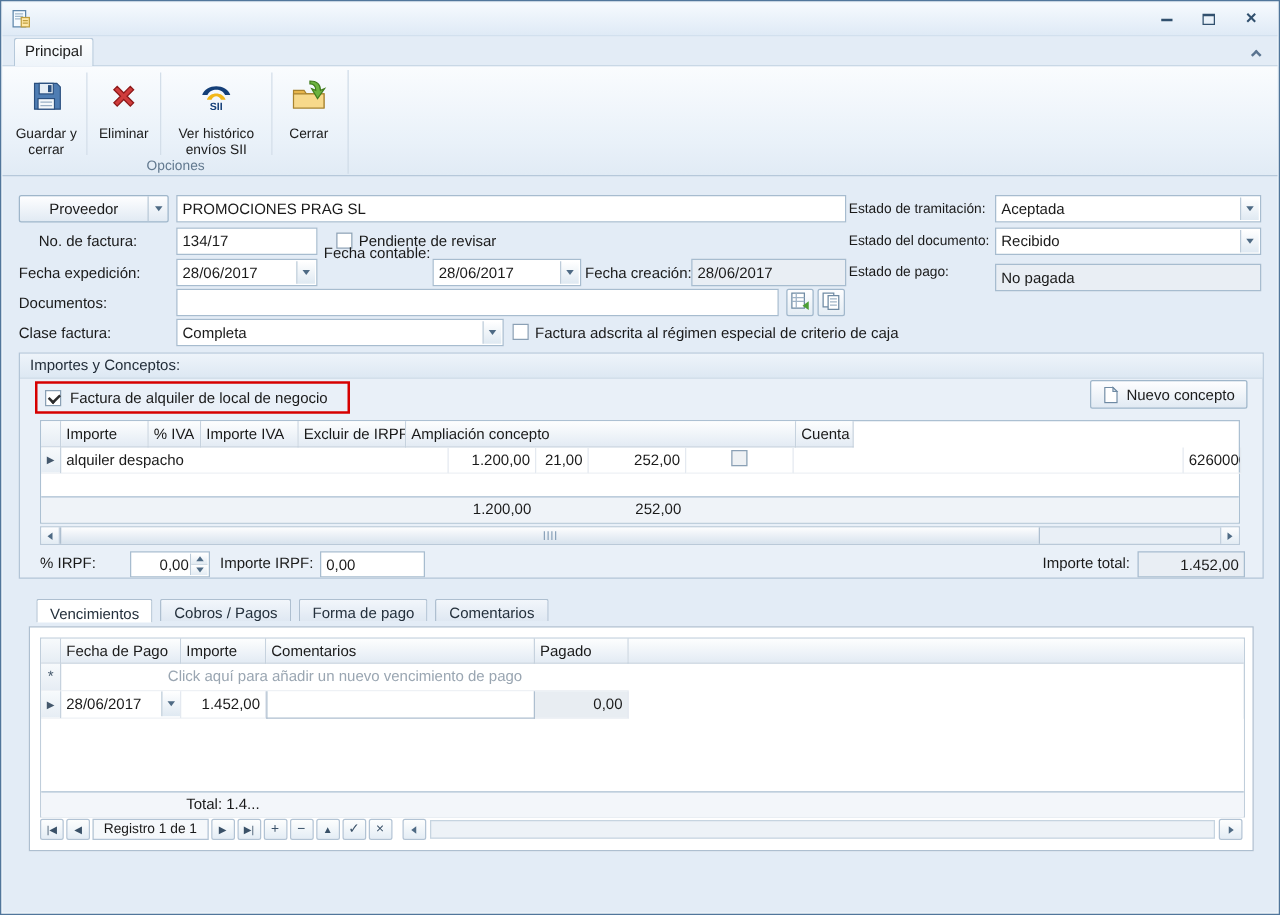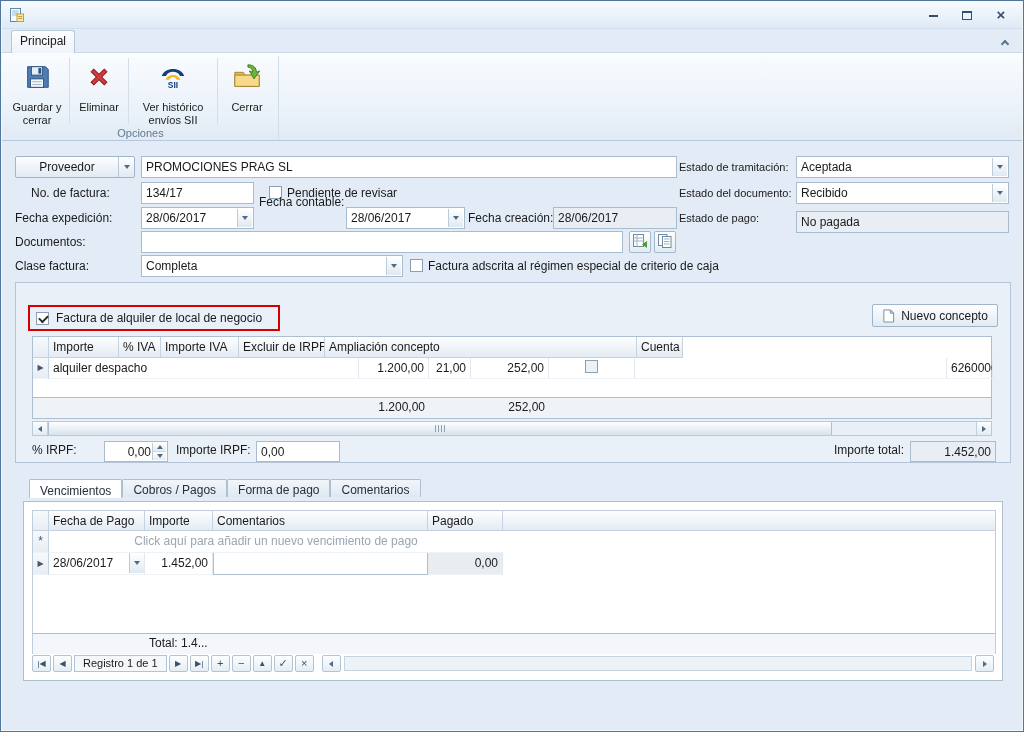--- a/index.html
+++ b/index.html
@@ -93,21 +93,21 @@
   .hscroll{position:absolute;height:15px;background:#e9eff6;border:1px solid #bac9d8;display:flex;align-items:stretch}
   .sarrow{width:15px;display:flex;align-items:center;justify-content:center;background:linear-gradient(#fcfdfe,#e3ecf4);flex:none}
   .sarrow.left{border-right:1px solid #c2d0de}
   .sarrow.right{border-left:1px solid #c2d0de;margin-left:auto}
   .sthumb{width:784px;background:linear-gradient(#fdfdfe,#d8e3ee);border-left:1px solid #aebfd0;border-right:1px solid #aebfd0;
           display:flex;align-items:center;justify-content:center;flex:none}
   .sgrip{display:flex;gap:2px}
   .sgrip i{width:1px;height:7px;background:#8ba3ba;display:block}
 
   
-  .dtabs{position:absolute;left:28px;top:478px;display:flex;gap:0;height:18px;z-index:2}
+  .dtabs{position:absolute;left:28px;top:478px;display:flex;gap:6px;height:18px;z-index:2}
   .dtab{padding:0 10px;line-height:21px;background:linear-gradient(#f2f6fb,#dfe8f2);border:1px solid #aebfd0;
         border-bottom:none;border-radius:2px 2px 0 0;color:#24303c}
   .dtab.active{background:#fff;position:relative;margin-bottom:-1px;line-height:22px}
   .dpanel{position:absolute;left:22px;top:500px;width:980px;height:180px;background:#fff;border:1px solid #aebfd0}
   .hint{color:#9aa6b2}
 
   
   .navbar{position:absolute;left:8px;right:8px;top:152px;height:19px;display:flex;align-items:center;gap:2px}
   .nbtn{width:19px;height:17px;background:linear-gradient(#fdfefe,#e4edf5);border:1px solid #b2c3d4;border-radius:2px;
         display:flex;align-items:center;justify-content:center;font-size:8px;color:#3a5168;line-height:1;flex:none}
@@ -279,20 +279,21 @@
   <div class="tb dd" style="left:140px;top:254px;width:262px;height:22px">
     <span class="val">Completa</span>
     <span class="ddbtn">
         <i class="tri-dn"></i>
       </span>
   </div>
   <span class="checkbox cbabs" style="left:409px;top:258px"></span>
   <span class="lbl" style="left:427px;top:254px">Factura adscrita al régimen especial de criterio de caja</span>
 
   <div class="group">
+    <div class="group-caption">Importes y Conceptos:</div>
 
     <div class="redbox">
       <span class="checkbox checked"></span>
       <span>Factura de alquiler de local de negocio</span>
     </div>
 
     <div class="btn" style="left:856px;top:21px;width:126px;height:23px;justify-content:center;gap:6px">
       <span style="display:flex">
         <svg width="13" height="14" viewBox="0 0 14 15">
           <path d="M2 1 h7 l3.5 3.5 v9.5 h-10.5 z" fill="#fff" stroke="#6f8aa3"></path>

